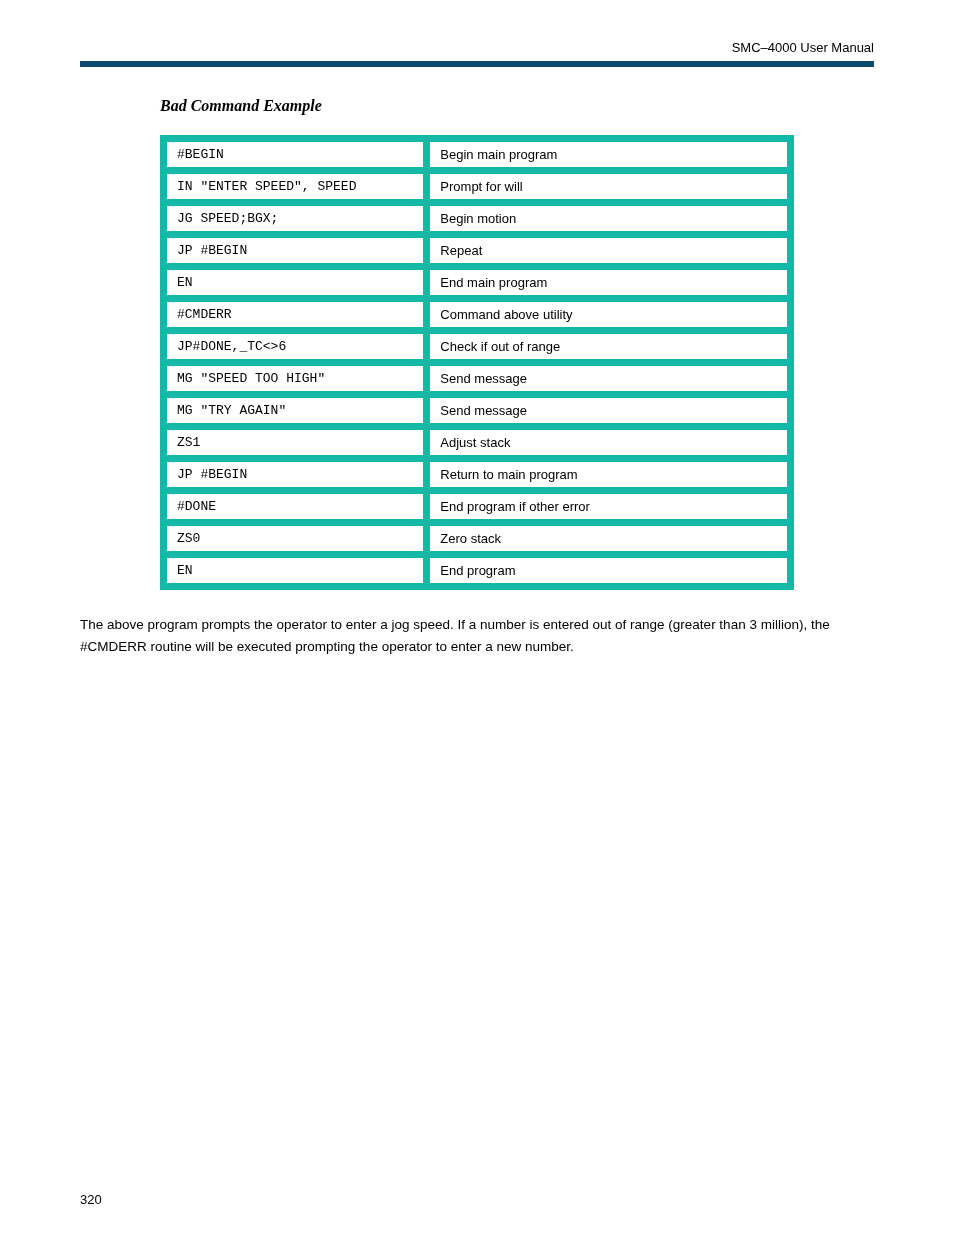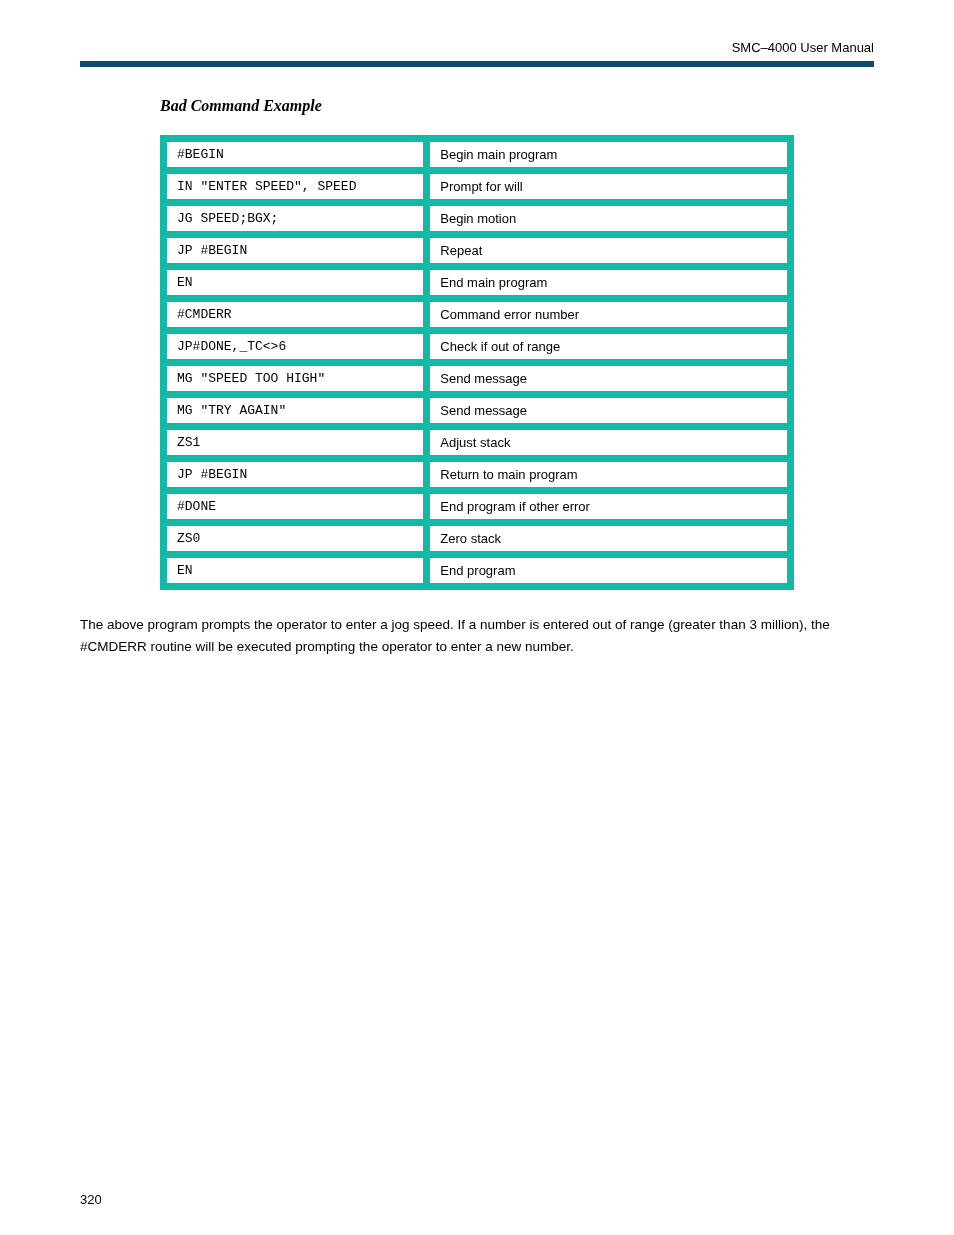--- a/index.html
+++ b/index.html
@@ -122,21 +122,21 @@
           <tr>
             <td>JP #BEGIN</td>
             <td>Repeat</td>
           </tr>
           <tr>
             <td>EN</td>
             <td>End main program</td>
           </tr>
           <tr>
             <td>#CMDERR</td>
-            <td>Command error number</td>
+            <td>Command above utility</td>
           </tr>
           <tr>
             <td>JP#DONE,_TC&lt;&gt;6</td>
             <td>Check if out of range</td>
           </tr>
           <tr>
             <td>MG "SPEED TOO HIGH"</td>
             <td>Send message</td>
           </tr>
           <tr>

